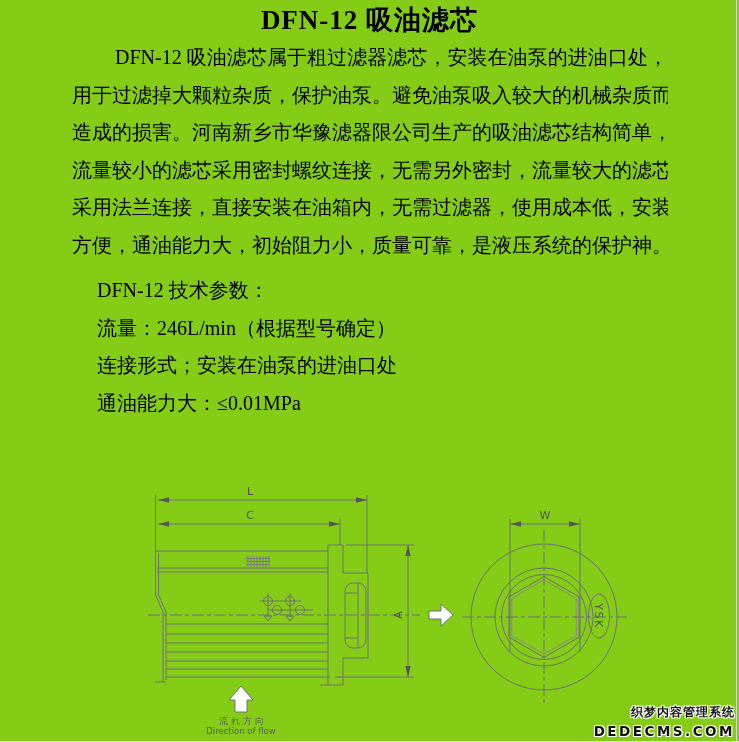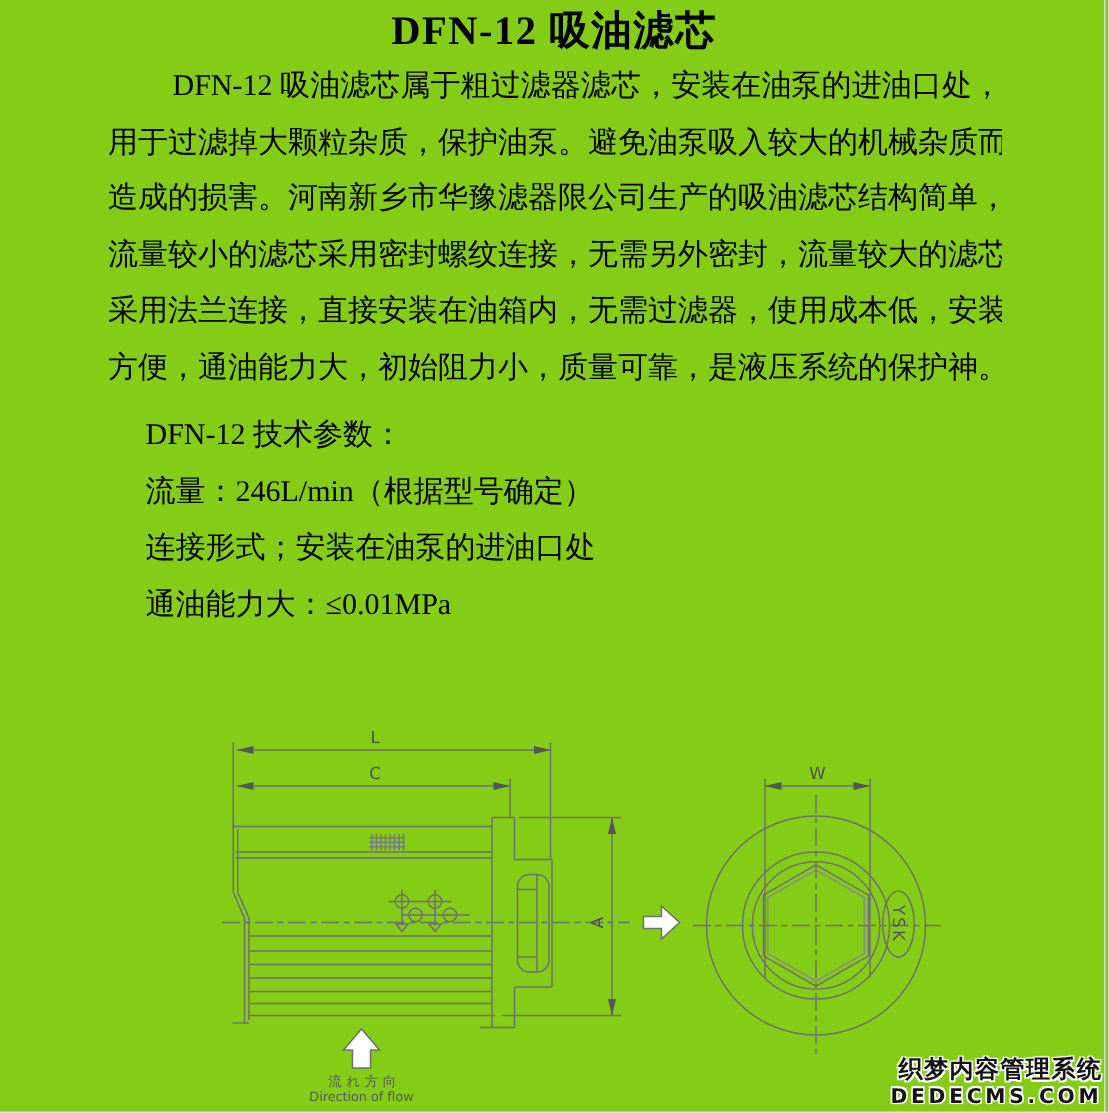--- a/index.html
+++ b/index.html
@@ -14,21 +14,21 @@
   .plist{position:absolute;top:272px;left:72px;right:40px;margin-left:25px;}
   .pline{height:37.5px;line-height:37.5px;font-size:20px;white-space:nowrap;}
   .drawing{position:absolute;top:482px;left:0;}
   .dimtext{font-family:"DejaVu Sans","Liberation Sans",sans-serif;font-size:11px;fill:#4d4d4d;}
   .flowjp{font-family:"DejaVu Sans","Liberation Sans",sans-serif;font-size:9px;fill:#5a5a5a;letter-spacing:3px;}
   .flowen{font-family:"DejaVu Sans","Liberation Sans",sans-serif;font-size:8.5px;fill:#5a5a5a;}
   .brandtext{font-family:"DejaVu Sans","Liberation Sans",sans-serif;font-size:11px;fill:#555;letter-spacing:1.5px;}
   .watermark{position:absolute;right:4px;bottom:2px;text-align:right;
              font-family:"DejaVu Sans","Liberation Sans",sans-serif;font-weight:bold;color:#141414;
              text-shadow:-1px -1px 0 #fff,1px -1px 0 #fff,-1px 1px 0 #fff,1px 1px 0 #fff,0 0 2px #fff;}
-  .wm1{font-size:16px;line-height:19px;letter-spacing:1px;}
+  .wm1{font-size:12px;line-height:19px;letter-spacing:1px;}
   .wm2{font-size:13.5px;line-height:18px;letter-spacing:2.5px;margin-left:12px;}
   .edge-right{position:absolute;top:0;right:2px;width:1px;height:742px;background:#d8d8d8;}
   .edge-bottom{position:absolute;left:0;bottom:0;width:739px;height:1px;background:#e0e0e0;}
 </style>
 </head>
 <body>
 
 <div class="page">
 
   <h1 class="title">DFN-12 吸油滤芯</h1>

